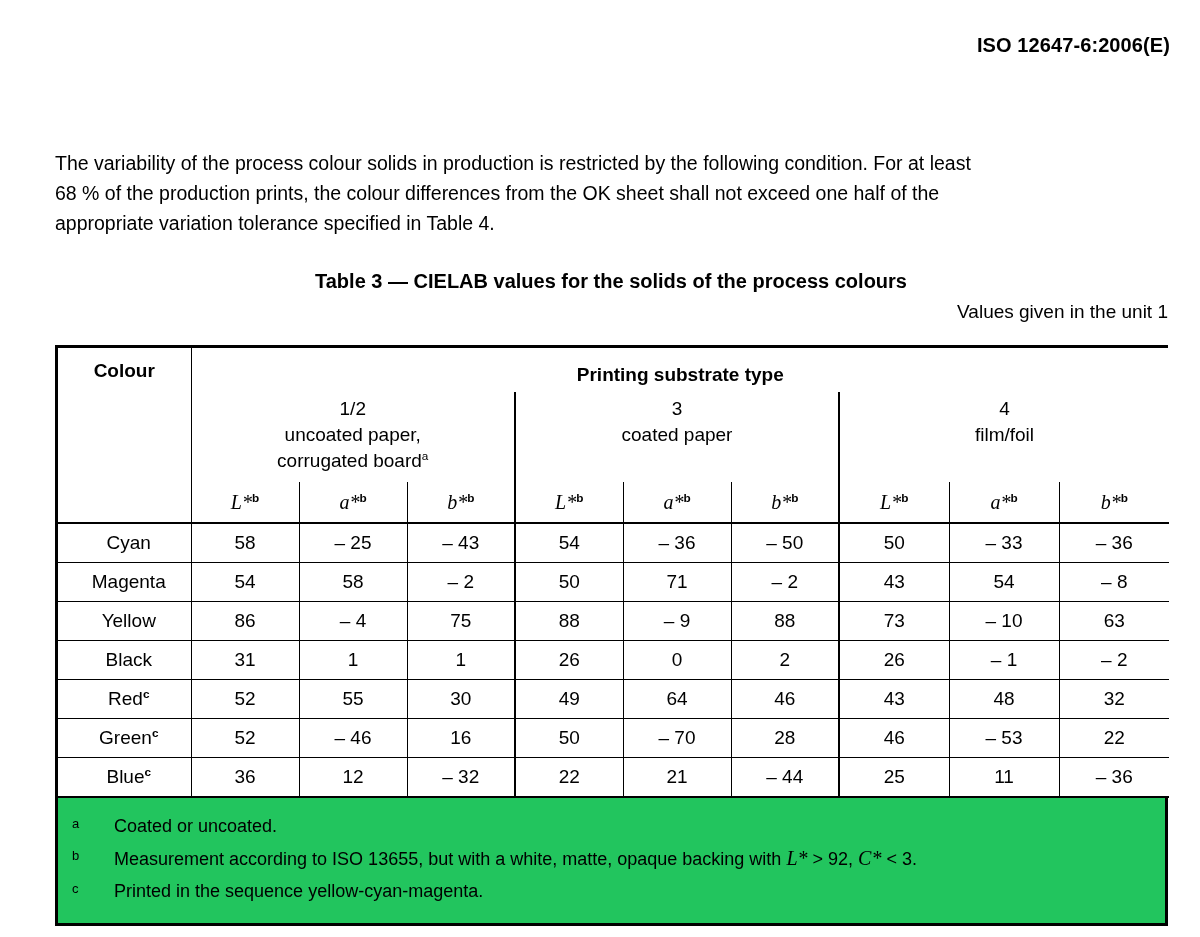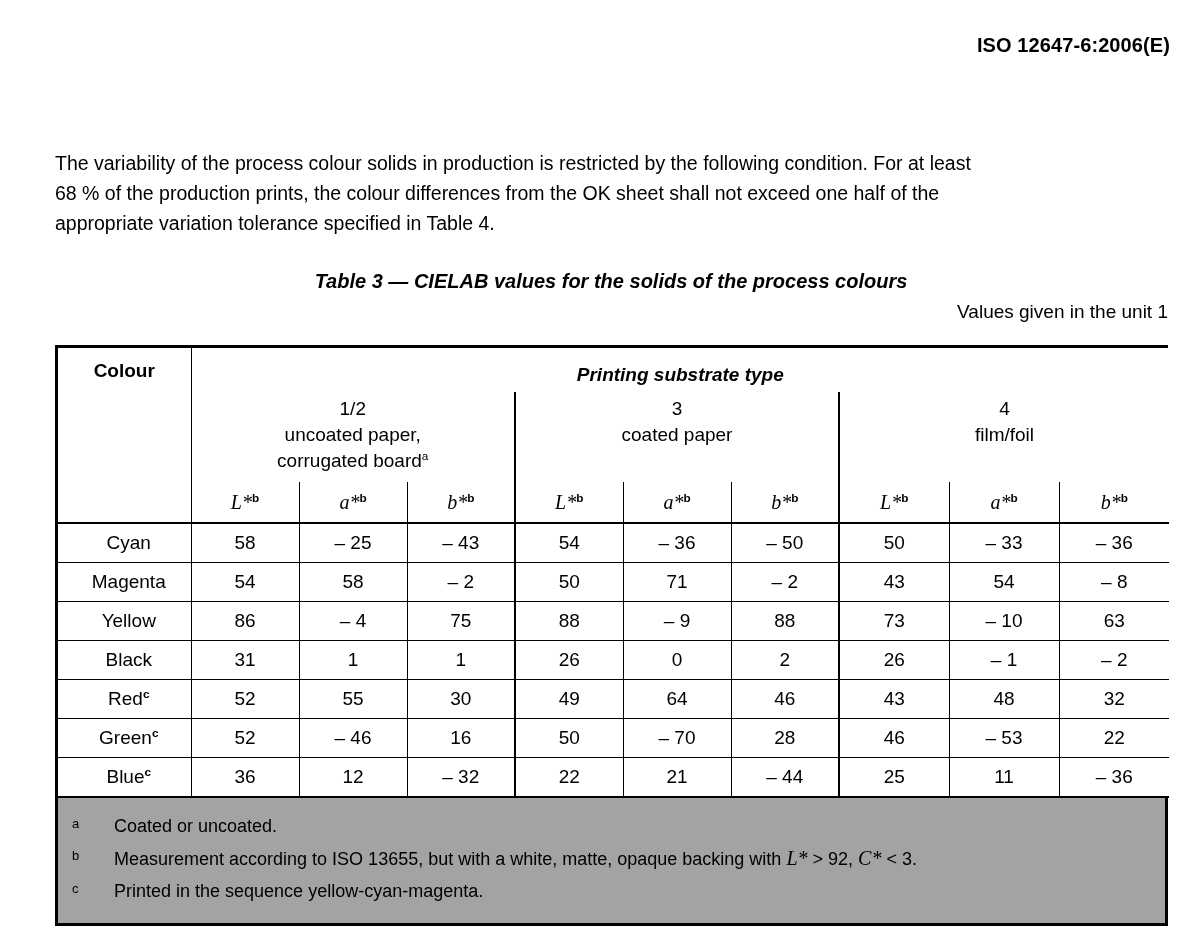--- a/index.html
+++ b/index.html
@@ -49,40 +49,39 @@
     top: 270px;
     left: 0;
     width: 1200px;
     text-align: center;
     font-size: 20px;
     font-weight: bold;
   }
   .caption-inner {
     display: inline-block;
     margin-left: 22px;
-    font-style: italic;
   }
 
   
   .units-note {
     position: absolute;
     top: 301px;
     right: 32px;
     font-size: 19px;
   }
 
   
   .tbl-wrap {
     position: absolute;
     top: 345px;
     left: 55px;
     width: 1113px;
     border: 3px solid #000;
     box-sizing: border-box;
-    background: #a3a3a3;
+    background: #22c55e;
   }
   table.cielab {
     border-collapse: collapse;
     width: 100%;
     table-layout: fixed;
   }
   table.cielab td,
   table.cielab th {
     border: 1.5px solid #000;
     padding: 0;
@@ -109,21 +108,20 @@
   }
   .th-substrate {
     font-weight: bold !important;
     font-size: 19.5px;
     height: 34px;
     border-top: none !important;
     border-right: none !important;
     border-left: 1.5px solid #000 !important;
     border-bottom: none !important;
     padding-top: 10px !important;
-    font-style: italic;
   }
   .th-group {
     height: 86px;
     font-size: 19px;
     line-height: 26px;
     vertical-align: top !important;
     padding-top: 4px !important;
     border-top: none !important;
     border-bottom: none !important;
     margin-top: 48px;

